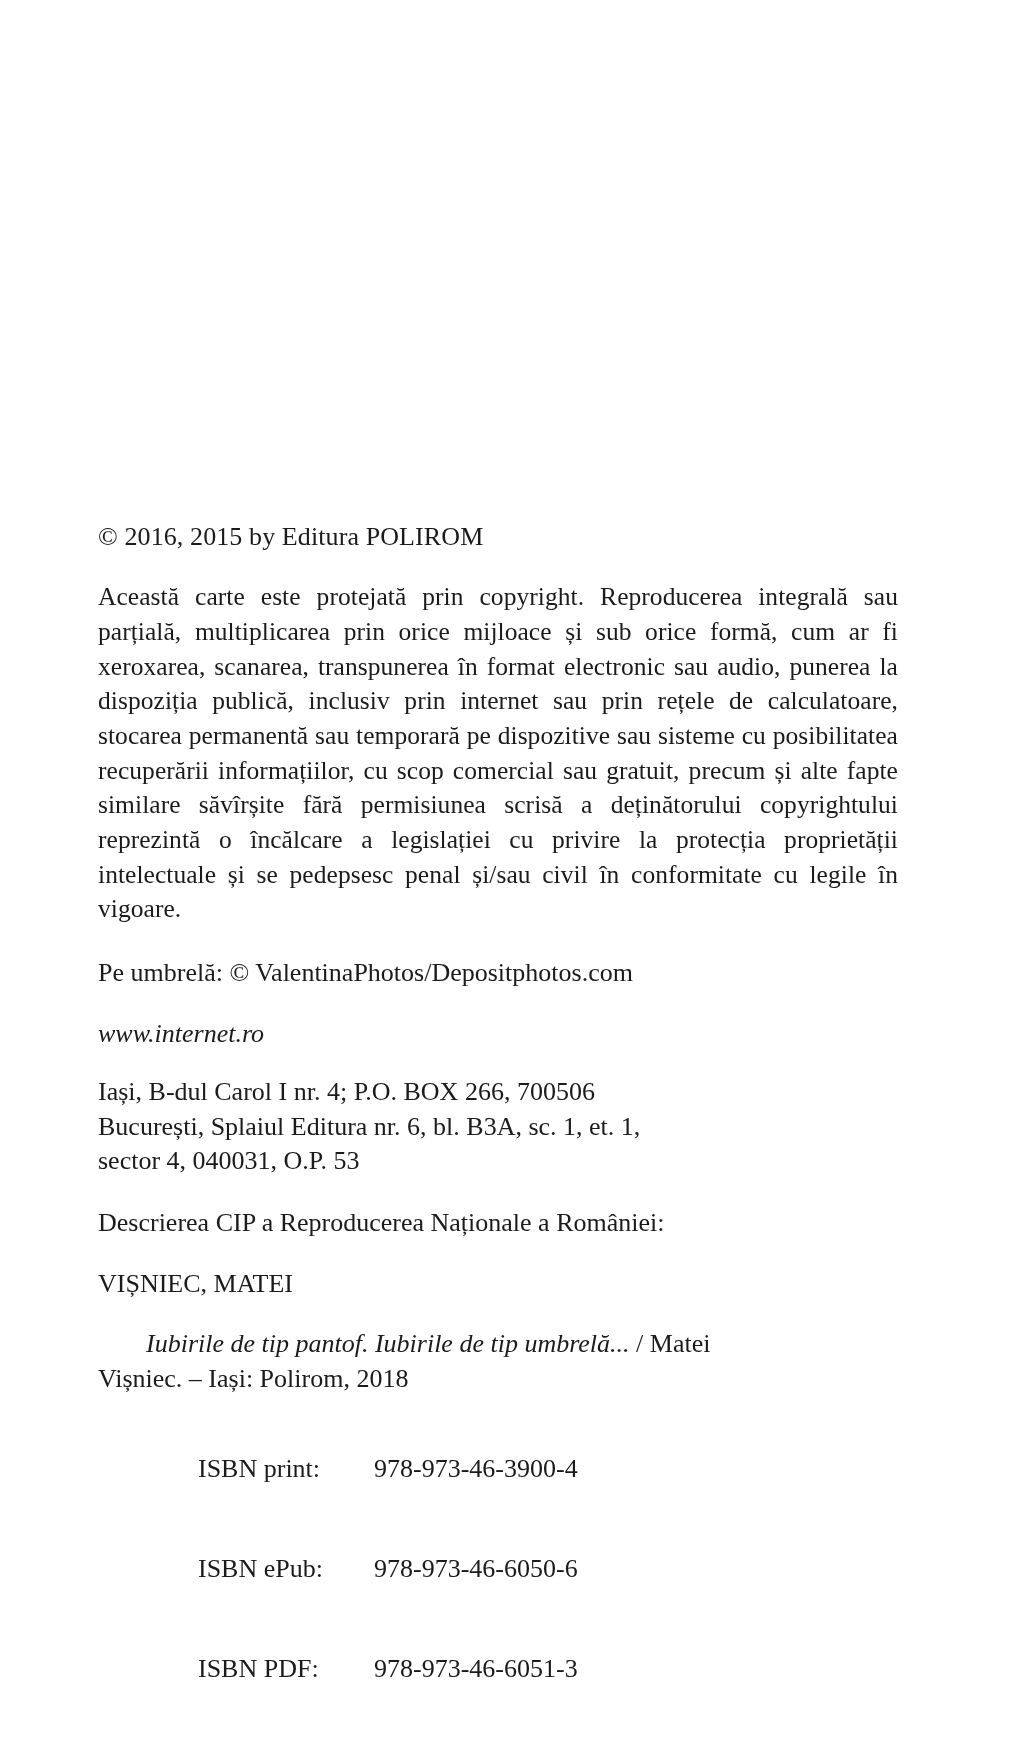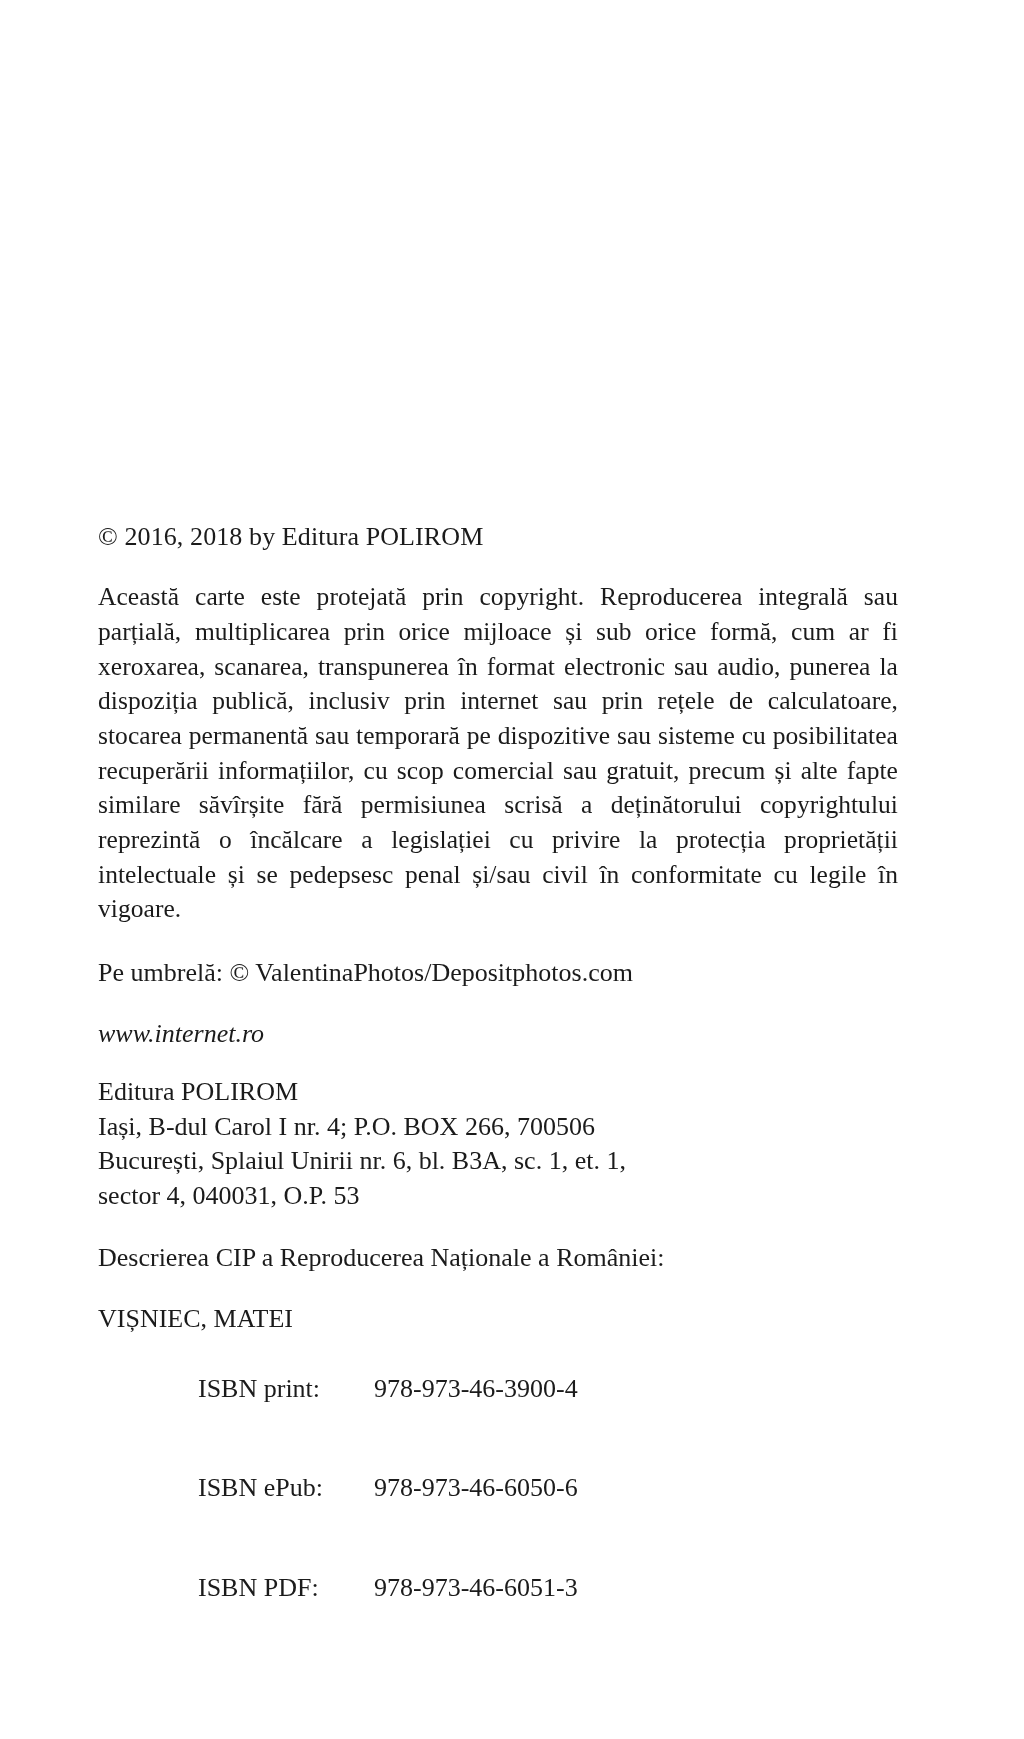--- a/index.html
+++ b/index.html
@@ -117,39 +117,42 @@
     display: inline-block;
     width: 176px;
   }
 </style>
 </head>
 <body>
 
 <div class="page">
   <div class="content">
 
-    <p class="copyright-line block">© 2016, 2018 by Editura POLIROM</p>
+    <p class="copyright-line block">© 2016, 2015 by Editura POLIROM</p>
 
     <p class="legal">Această carte este protejată prin copyright. Reproducerea integrală sau parțială, multiplicarea prin orice mijloace și sub orice formă, cum ar fi xeroxarea, scanarea, transpunerea în format electronic sau audio, punerea la dispoziția publică, inclusiv prin internet sau prin rețele de calculatoare, stocarea permanentă sau temporară pe dispozitive sau sisteme cu posibilitatea recuperării informațiilor, cu scop comercial sau gratuit, precum și alte fapte similare săvîrșite fără permisiunea scrisă a deținătorului copyrightului reprezintă o încălcare a legislației cu privire la protecția proprietății intelectuale și se pedepsesc penal și/sau civil în conformitate cu legile în vigoare.</p>
 
     <p class="cover-credit">Pe umbrelă: © ValentinaPhotos/Depositphotos.com</p>
 
     <p class="website">www.internet.ro</p>
 
     <div class="publisher">
-      <p class="line">Editura POLIROM</p>
       <p class="line">Iași, B-dul Carol I nr. 4; P.O. BOX 266, 700506</p>
-      <p class="line">București, Splaiul Unirii nr. 6, bl. B3A, sc. 1, et. 1,</p>
+      <p class="line">București, Splaiul Editura nr. 6, bl. B3A, sc. 1, et. 1,</p>
       <p class="line">sector 4, 040031, O.P. 53</p>
     </div>
 
     <p class="cip-header">Descrierea CIP a Reproducerea Naționale a României:</p>
 
     <p class="author-name">VIȘNIEC, MATEI</p>
 
+    <p class="title-entry">
+      <span class="indent"></span><em>Iubirile de tip pantof. Iubirile de tip umbrelă...</em><span> / Matei</span><br>
+      <span>Vișniec. – Iași: Polirom, 2018</span>
+    </p>
 
     <div class="isbn-list">
       <span class="isbn-row">
         <span class="isbn-label">ISBN print:</span><span>978-973-46-3900-4</span>
       </span>
       <span class="isbn-row">
         <span class="isbn-label">ISBN ePub:</span><span>978-973-46-6050-6</span>
       </span>
       <span class="isbn-row">
         <span class="isbn-label">ISBN PDF:</span><span>978-973-46-6051-3</span>

